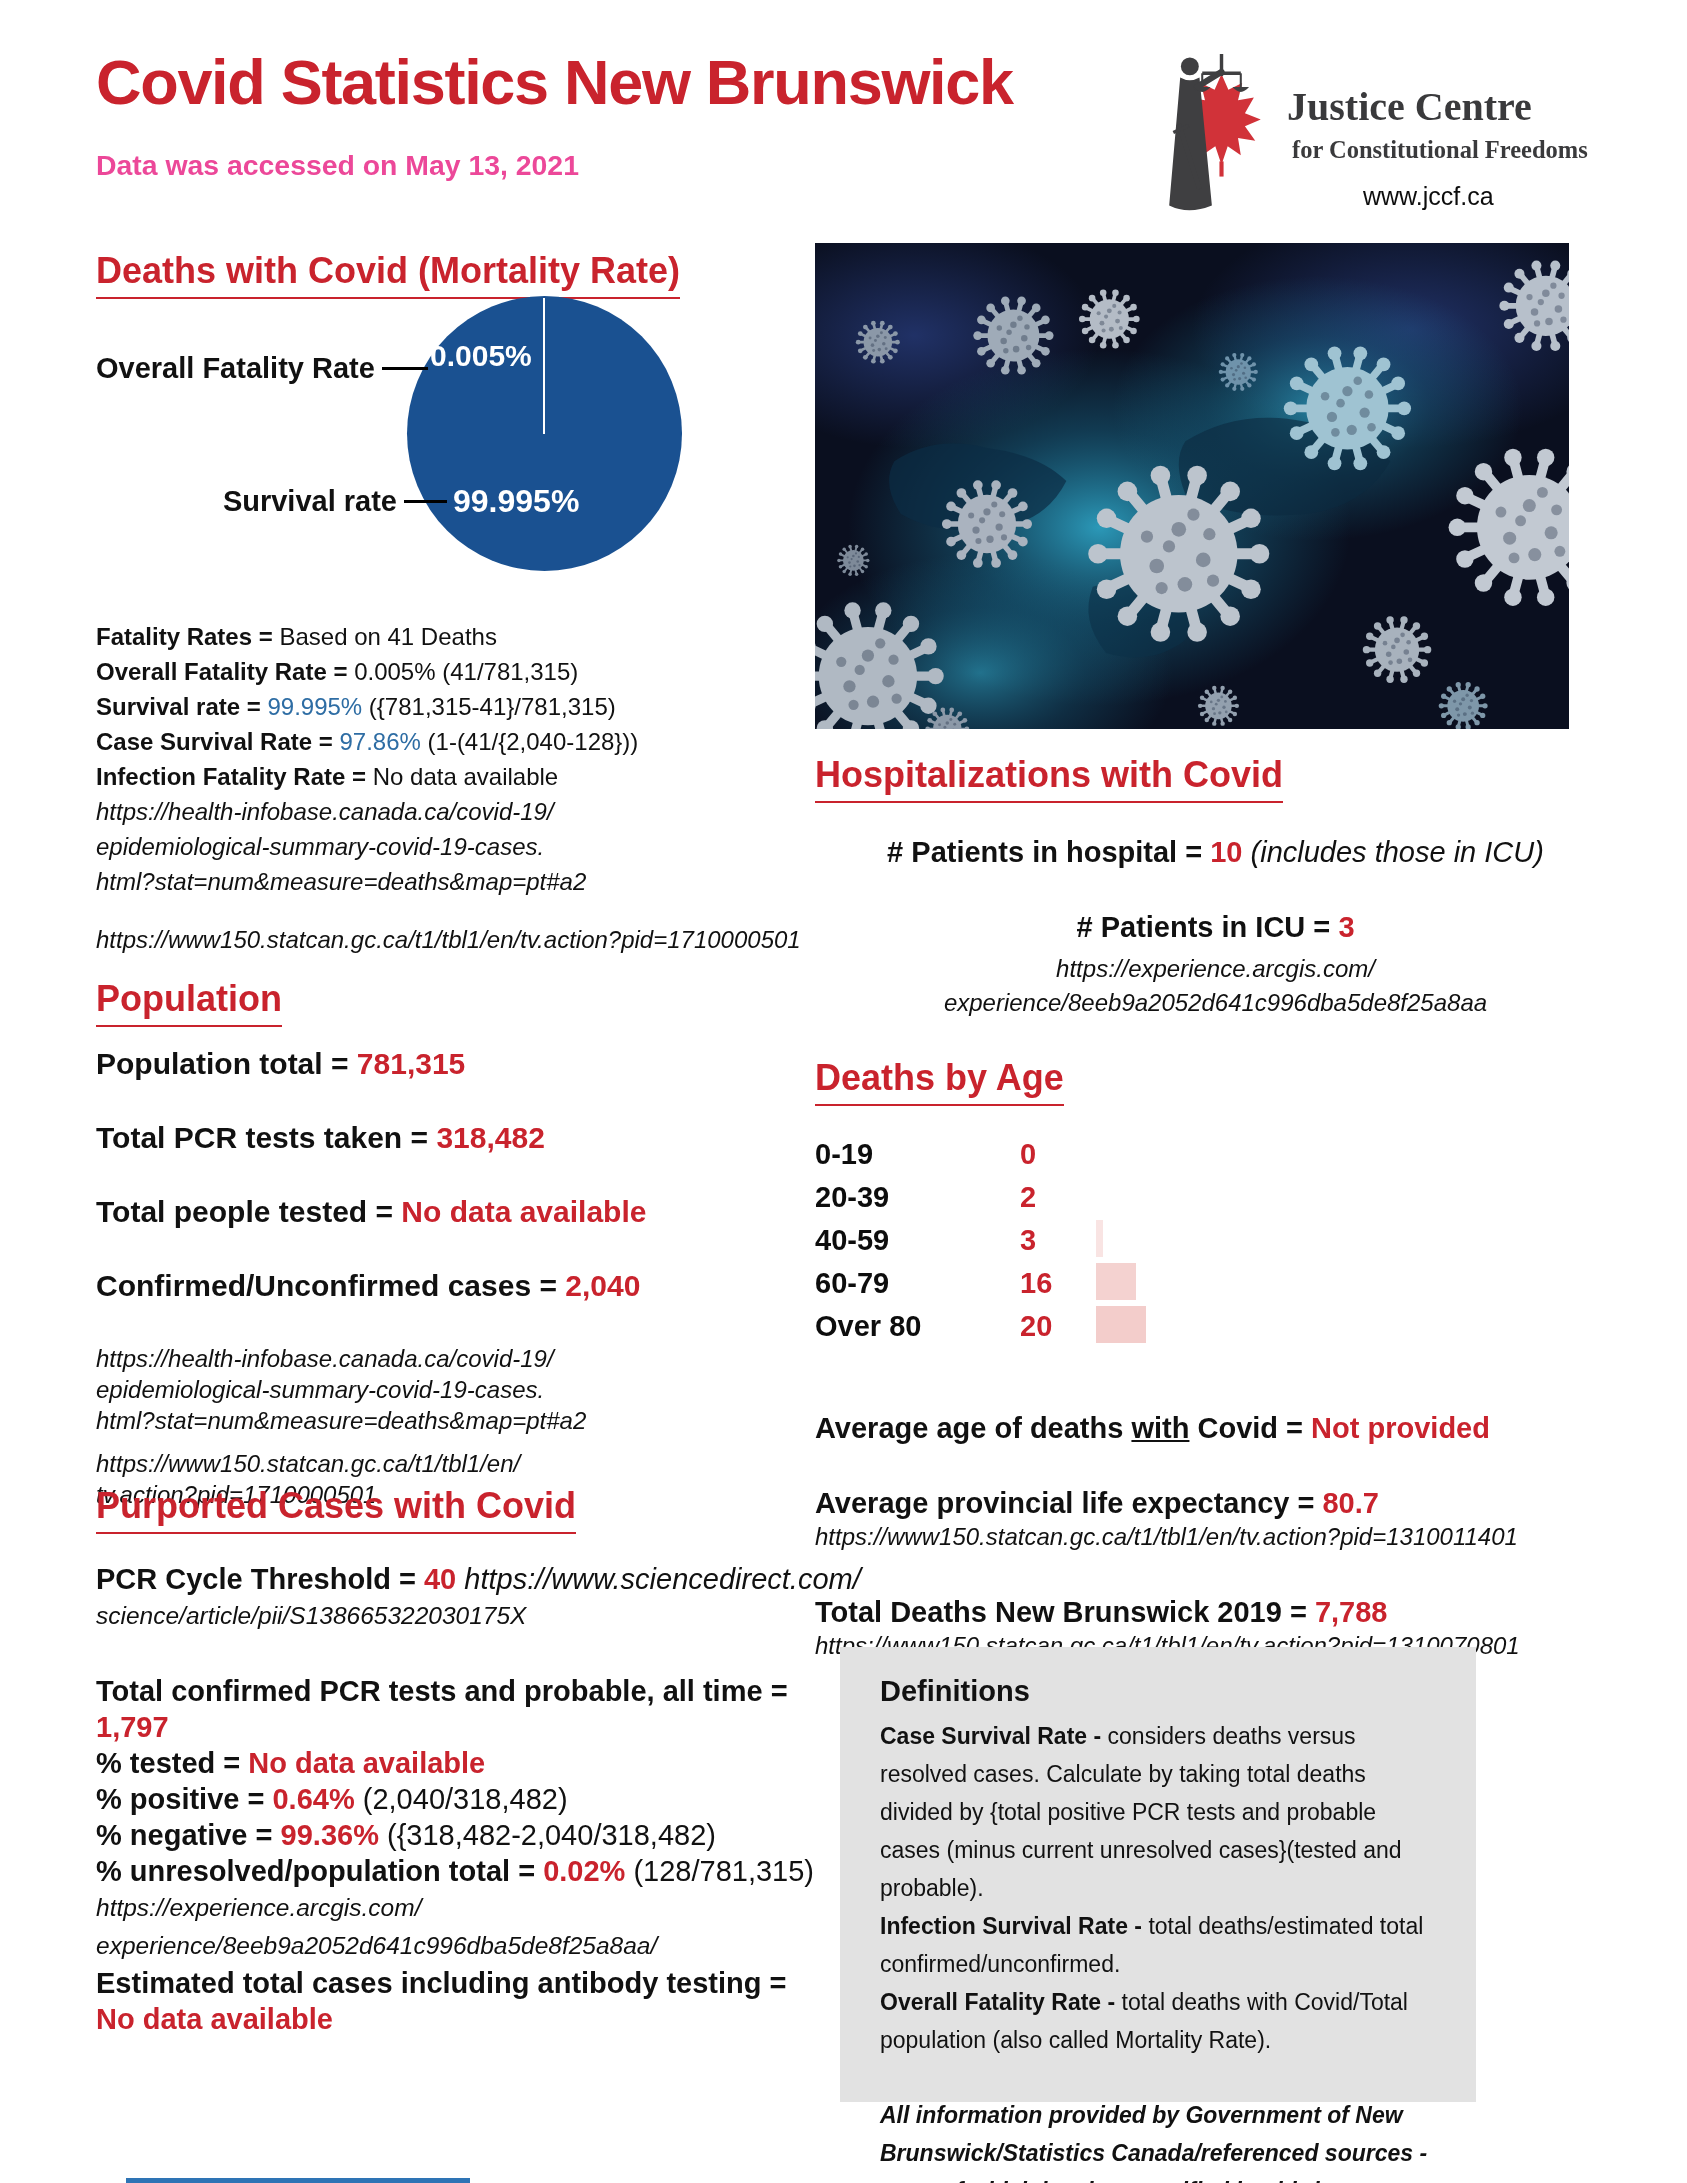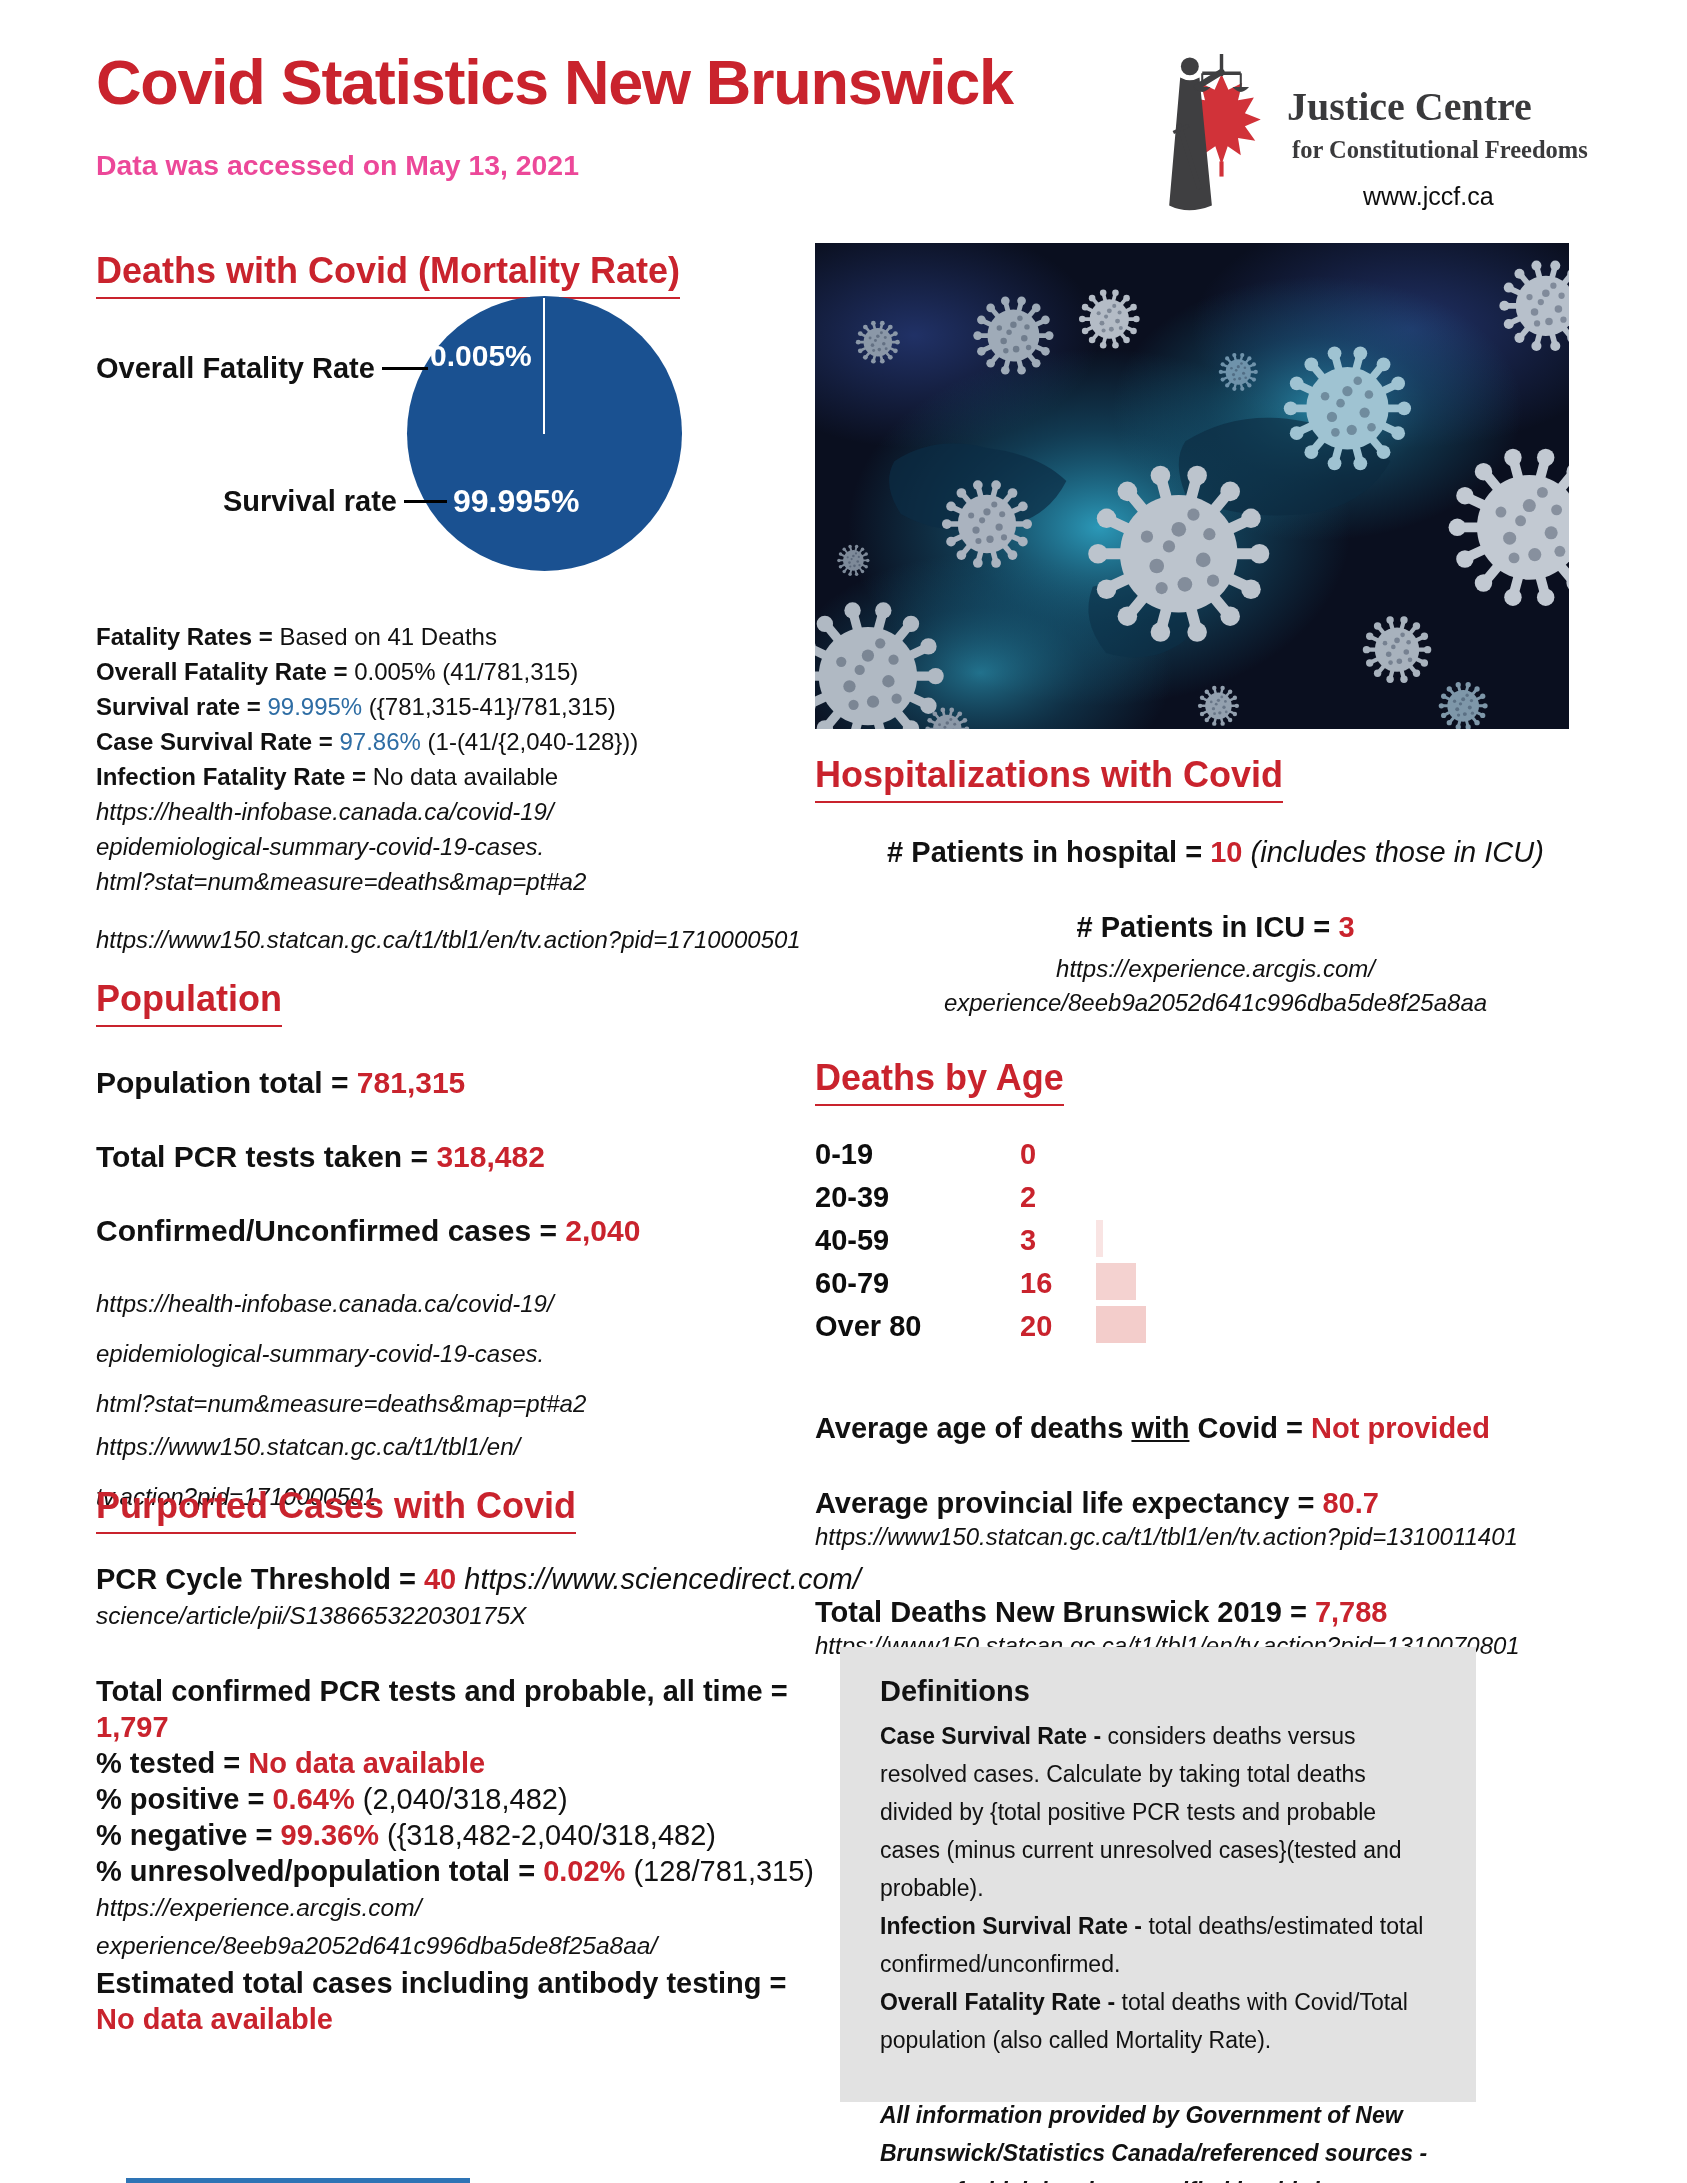--- a/index.html
+++ b/index.html
@@ -36,21 +36,21 @@
   .conn{position:absolute; height:3.3px; background:#000;}
   .conn1{left:286px; top:76px; width:46px;}
   .conn2{left:308px; top:209px; width:43px;}
   
   .lines .line{white-space:nowrap;}
   .notes{left:96px; top:619px; width:718px;}
   .notes .line{font-size:24px; line-height:35px;}
   .notes .line.gap{margin-top:22.5px;}
   .pop-h{left:96px; top:978px;}
   .pop{left:96px; top:1047px; width:718px;}
-  .pop .line{font-size:24px; line-height:31px;margin-top:19px;}
+  .pop .line{font-size:24px; line-height:31px;}
   .pop .line.lg{font-size:30px; line-height:33px; margin-bottom:41px;}
   .pop .line.gap{margin-top:12px;}
   .purp-h{left:96px; top:1485px;}
   .purp{left:96px; top:1561px; width:741px;}
   .purp .line{font-size:24.5px; line-height:38px;}
   .purp .line.lg{font-size:29px; line-height:36px;}
   .purp .line.gap2{margin-top:38px;}
   
   .photo{left:815px; top:243px; width:754px; height:486px;}
   .hosp-h{left:815px; top:754px;}
@@ -135,20 +135,21 @@
       <div class="line"><span class="i">html?stat=num&amp;measure=deaths&amp;map=pt#a2</span></div>
       <div class="line gap"><span class="i">https://www150.statcan.gc.ca/t1/tbl1/en/tv.action?pid=1710000501</span></div>
     </div>
 
   <div class="abs pop-h">
     <span class="h2">Population</span>
   </div>
   <div class="abs lines pop">
       <div class="line lg"><span class="b">Population total = </span><span class="c-red">781,315</span></div>
       <div class="line lg"><span class="b">Total PCR tests taken = </span><span class="c-red">318,482</span></div>
+      <div class="line lg"><span class="b">Total people tested = </span><span class="c-red">No data available</span></div>
       <div class="line lg"><span class="b">Confirmed/Unconfirmed cases = </span><span class="c-red">2,040</span></div>
       <div class="line"><span class="i">https://health-infobase.canada.ca/covid-19/</span></div>
       <div class="line"><span class="i">epidemiological-summary-covid-19-cases.</span></div>
       <div class="line"><span class="i">html?stat=num&amp;measure=deaths&amp;map=pt#a2</span></div>
       <div class="line gap"><span class="i">https://www150.statcan.gc.ca/t1/tbl1/en/</span></div>
       <div class="line"><span class="i">tv.action?pid=1710000501</span></div>
     </div>
 
   <div class="abs purp-h">
     <span class="h2">Purported Cases with Covid</span>

